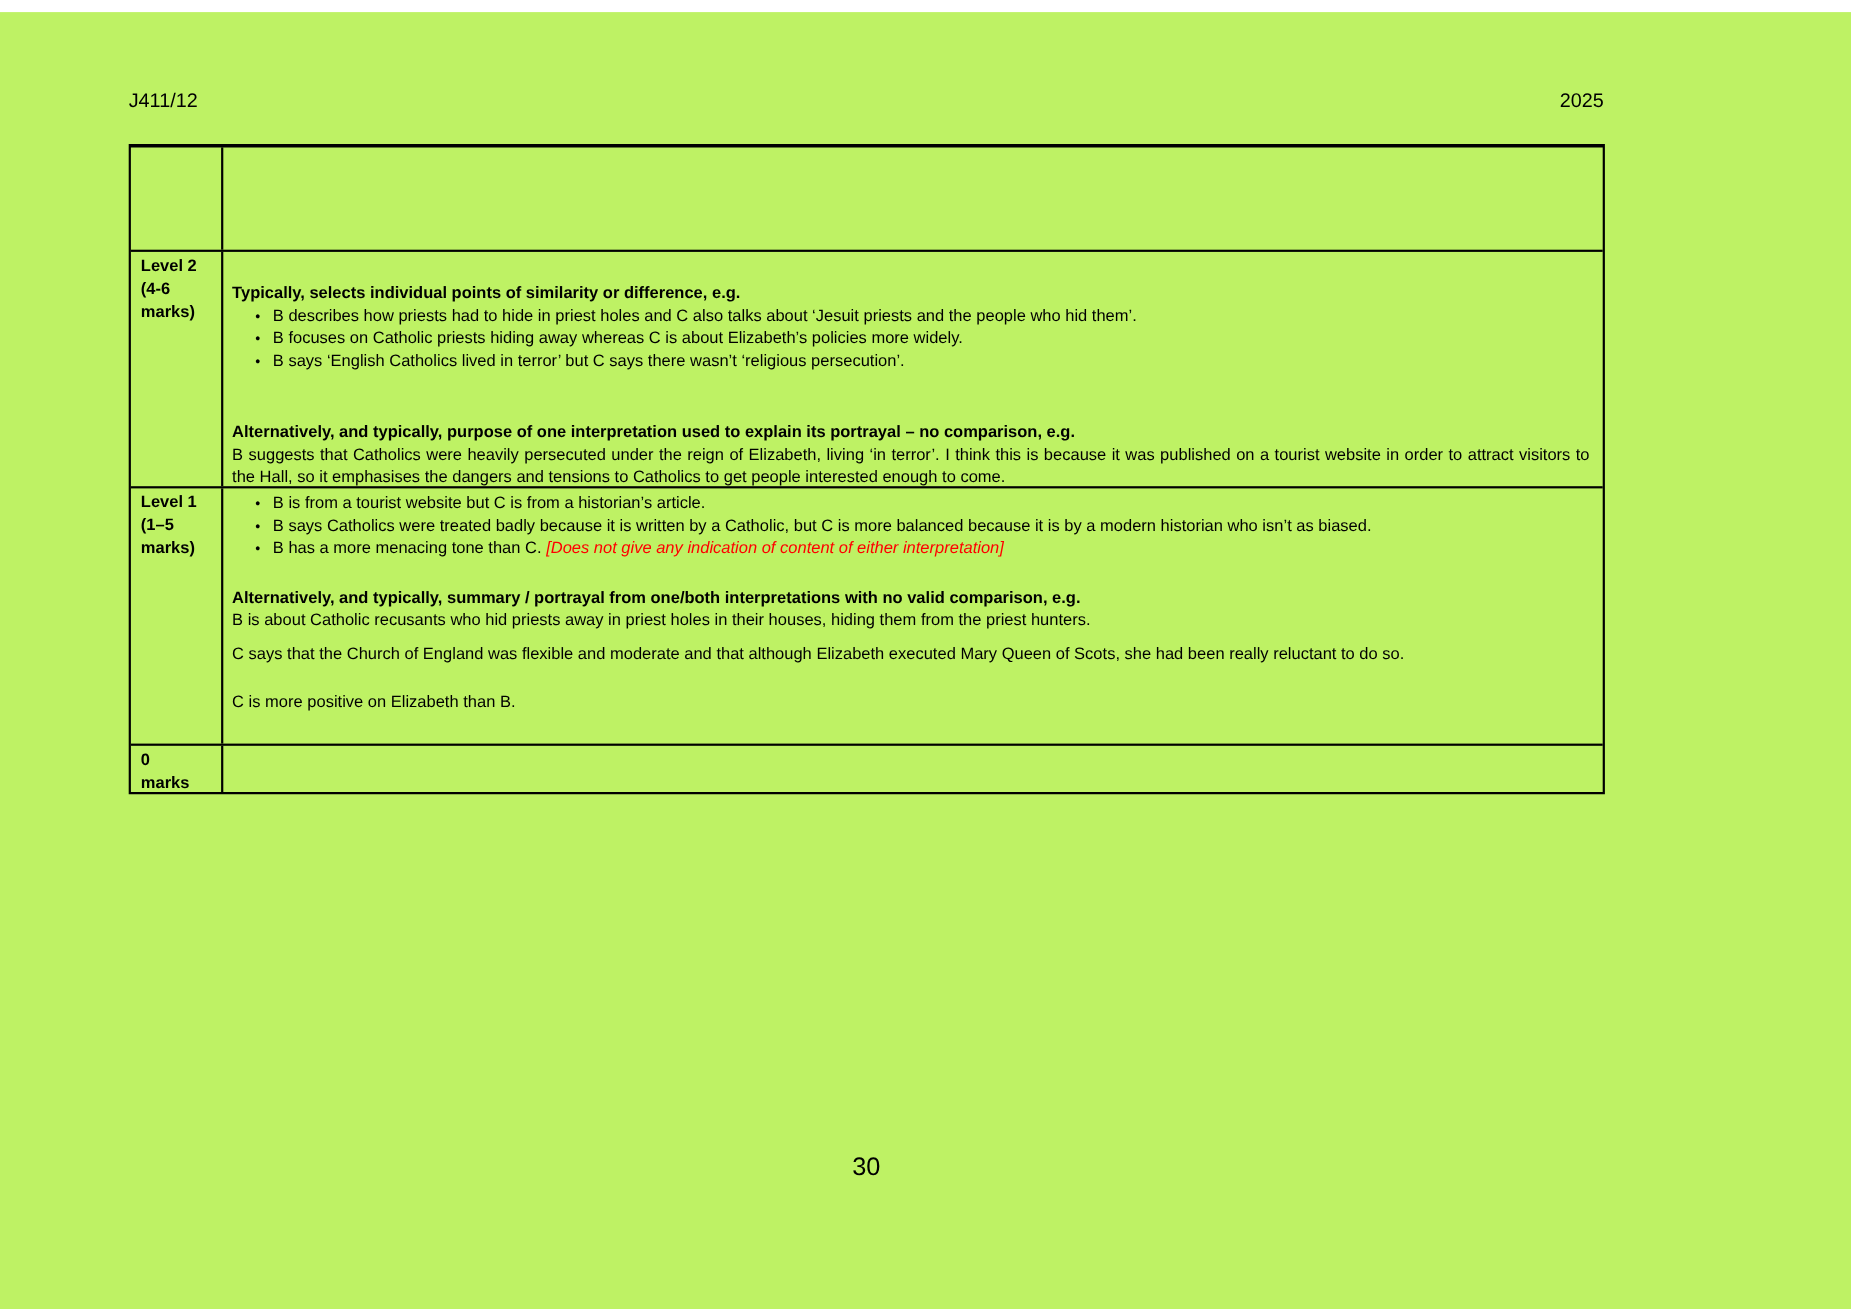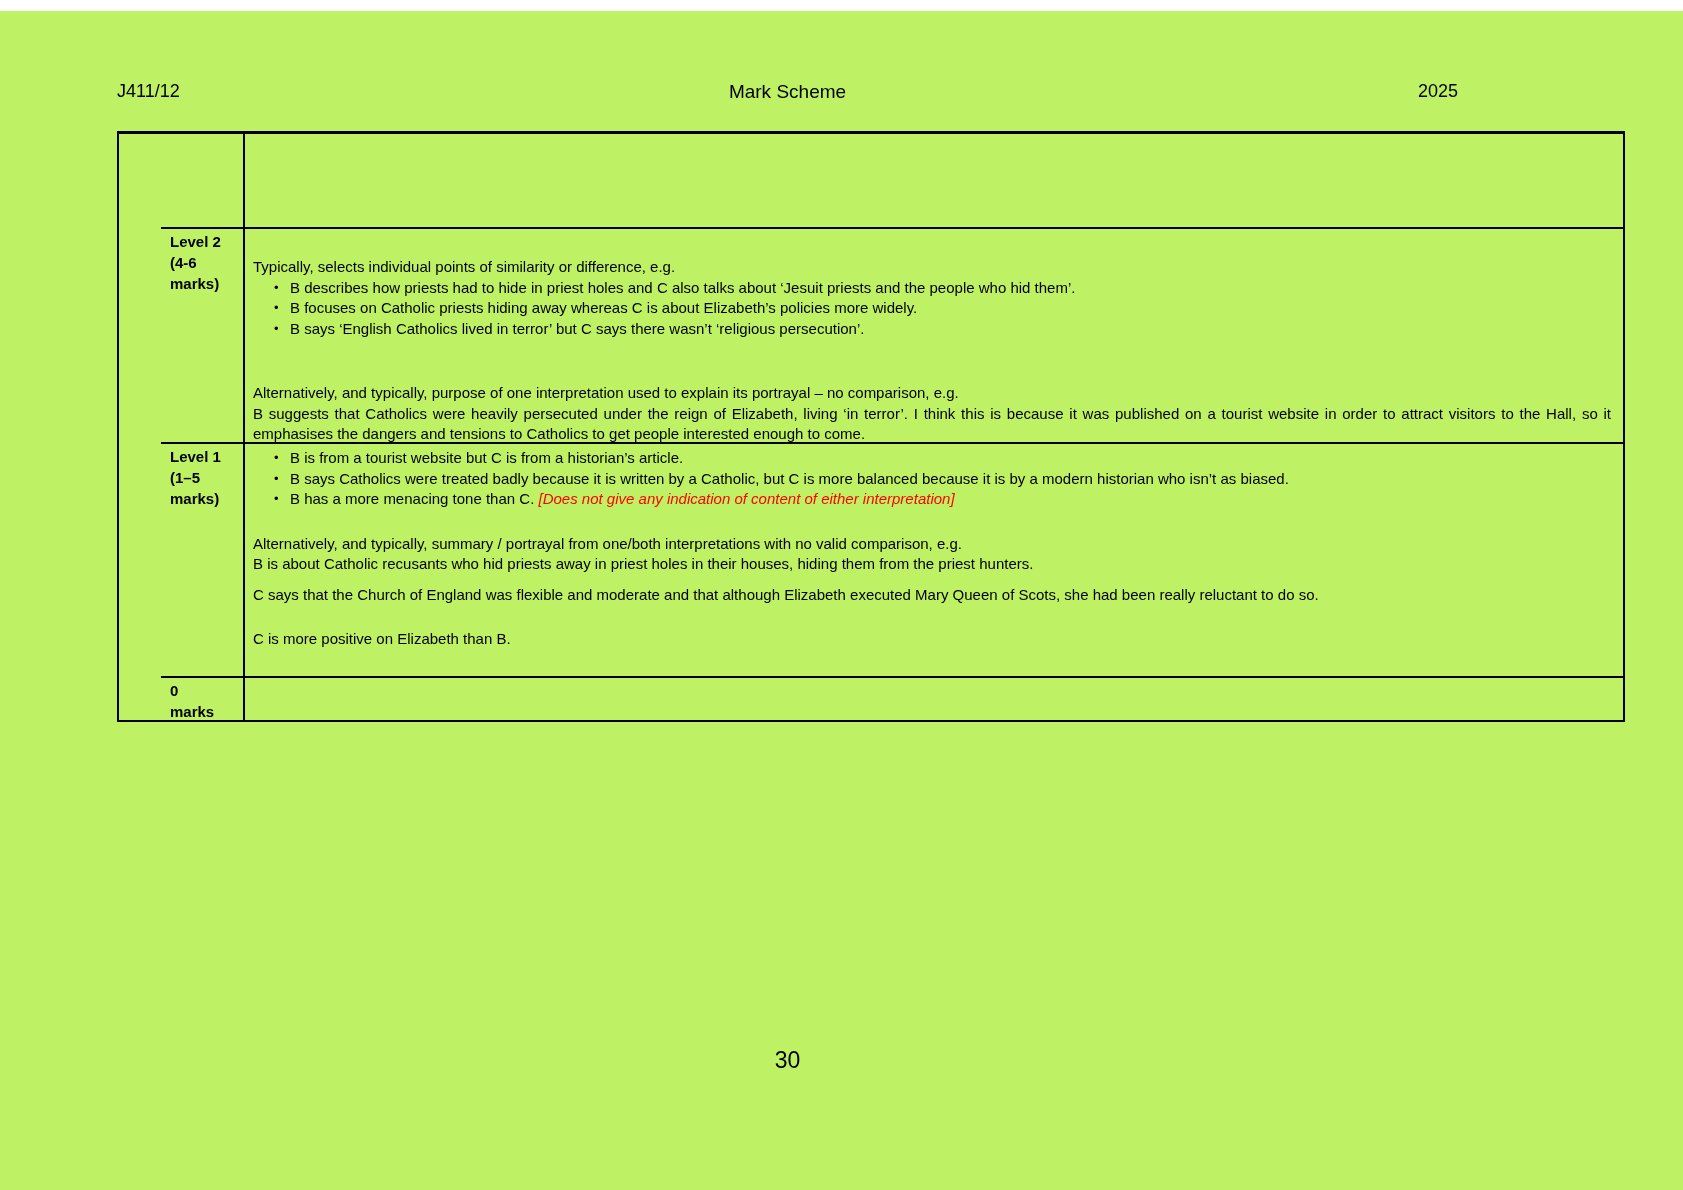--- a/index.html
+++ b/index.html
@@ -26,25 +26,24 @@
     font-size: 18px;
   }
   .page-header .hleft  { position: absolute; left: 0; top: 0; }
   .page-header .hcenter{ position: absolute; left: 0; right: 0; top: 0; text-align: center; font-size: 19px; }
   .page-header .hright { position: absolute; right: 0; top: 0; }
 
   .mark-table {
     position: absolute;
     left: 117px;
     top: 120px;
-    width: 1508px;
+    width: 1342px;
     border: 2px solid #000;
     border-top-width: 3px;
     box-sizing: border-box;
-    padding-left: 42px;
   }
   .trow {
     display: flex;
     border-bottom: 2px solid #000;
     box-sizing: border-box;
   }
   .trow:last-child { border-bottom: none; }
   .trow:nth-child(1) { height: 95px; }
   .trow:nth-child(2) { height: 215px; }
   .trow:nth-child(3) { height: 234px; }
@@ -66,21 +65,21 @@
     padding: 4px 12px 0 8px;
     font-size: 15px;
     line-height: 20.5px;
     overflow: hidden;
   }
   .heading { font-weight: bold; }
   .paragraph { text-align: justify; }
   .bullet { display: flex; }
   .bullet .marker { margin-left: 21px; width: 16px; flex-shrink: 0; font-size: 13px; }
   .bullet .btext { flex: 1; }
-  .seg.bold       { font-weight: normal; }
+  .seg.bold       { font-weight: bold; }
   .seg.italic     { }
   .seg.italic-red { font-style: italic; color: var(--red, #FF0000); }
   .seg.bold-red   { font-weight: bold;  color: var(--red, #FF0000); }
   .sp  { width: 100%; }
   .sp1 { height: 10px; }
   .sp2 { height: 24px; }
   .sp3 { height: 44px; }
   .page-footer {
     position: absolute;
     left: 117px;
@@ -90,21 +89,20 @@
     font-size: 23px;
   }
 </style>
 </head>
 <body>
 
 <div class="page">
 
   <div class="page-header">
     <span class="hleft">J411/12</span>
-    <span class="hcenter">Mark Scheme</span>
     <span class="hright">2025</span>
   </div>
 
   <div class="mark-table">
       <div class="trow">
         <div class="level-cell"></div>
         <div class="content-cell"></div>
       </div>
       <div class="trow">
         <div class="level-cell">

